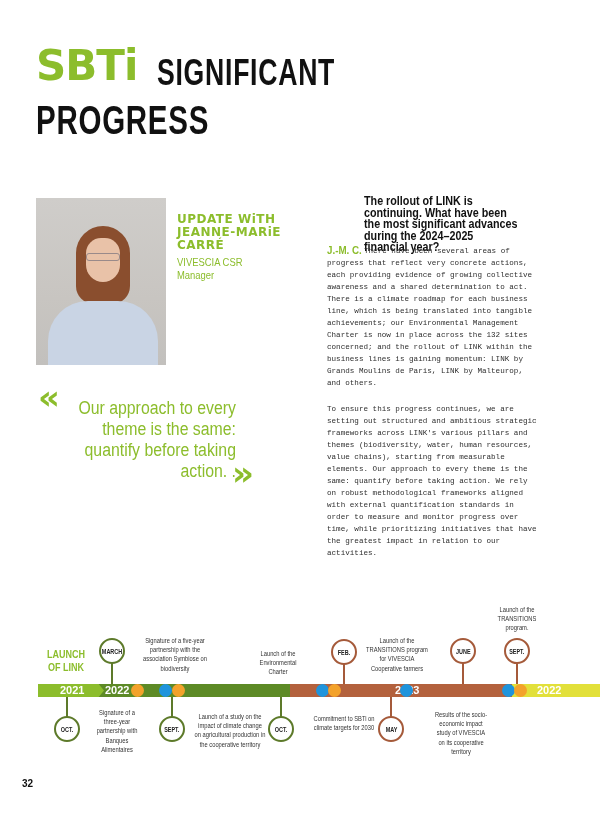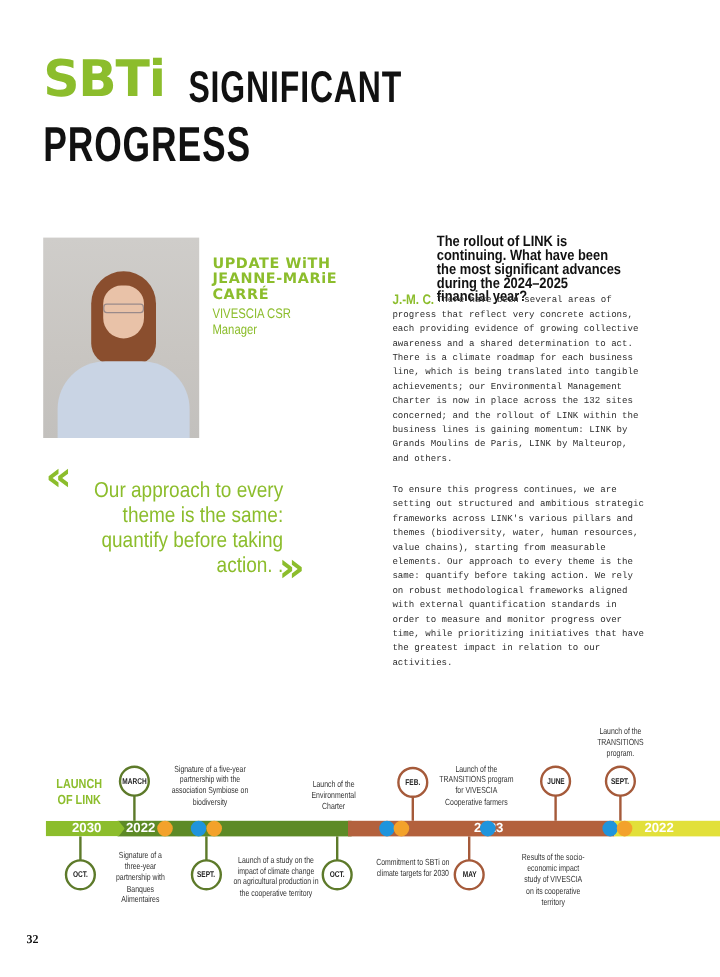--- a/index.html
+++ b/index.html
@@ -52,21 +52,21 @@
   .circle span { transform: scaleX(0.78); display: inline-block; }
   .circle.g { border-color: #5d7a2a; }
   .circle.b { border-color: #a55a3a; }
   .stem { width: 1.5px; z-index: 1; }
   .stem.g { background: #5d7a2a; }
   .stem.b { background: #a55a3a; }
 
   .ev { font-family: "Liberation Sans", sans-serif; font-size: 7.4px; line-height: 9.2px; color: #333; text-align: center; transform: scaleX(0.78); }
   .launch-label { left: 40px; top: 648px; width: 52px; text-align: center; font-family: "Liberation Sans", sans-serif; font-weight: bold; font-size: 11px; line-height: 12.5px; color: #8cbd2c; transform: scaleX(0.82); }
 
-  .page-num { left: 22px; top: 778px; font-family: Liberation Serif, serif; font-weight: bold; font-size: 10px; color: #111; }
+  .page-num { left: 22px; top: 778px; font-family: Liberation Sans, sans-serif; font-weight: bold; font-size: 10px; color: #111; }
 </style>
 </head>
 <body>
 
 <div class="abs title-link">SBTi</div>
 <div class="abs title-sig">SIGNIFICANT</div>
 <div class="abs title-prog">PROGRESS</div>
 
 <div class="abs photo">
   <div class="hair"></div>
@@ -94,21 +94,21 @@
 <div class="abs quote-text">Our approach to every theme is the same: quantify before taking action. .</div>
 <div class="abs quote-close">»</div>
 
 <div class="abs launch-label">LAUNCH OF LINK</div>
 
 <div class="abs tl-bar seg-2022"></div>
 <div class="abs tl-bar seg-2023"></div>
 <div class="abs tl-bar seg-2024"></div>
 <div class="abs tl-bar seg-2021"></div>
 
-<div class="abs year" style="left:60px;">2030</div>
+<div class="abs year" style="left:60px;">2021</div>
 <div class="abs year" style="left:105px;text-align:center;">2022</div>
 <div class="abs year" style="left:350px;margin-left:45px;">2023</div>
 <div class="abs year" style="left:537px;">2022</div>
 
 <div class="abs dot orange" style="left:131px;"></div>
 <div class="abs dot blue" style="left:159px;"></div>
 <div class="abs dot orange" style="left:172px;"></div>
 <div class="abs dot blue" style="left:316px;"></div>
 <div class="abs dot orange" style="left:328px;"></div>
 <div class="abs dot blue" style="left:400px;"></div>

